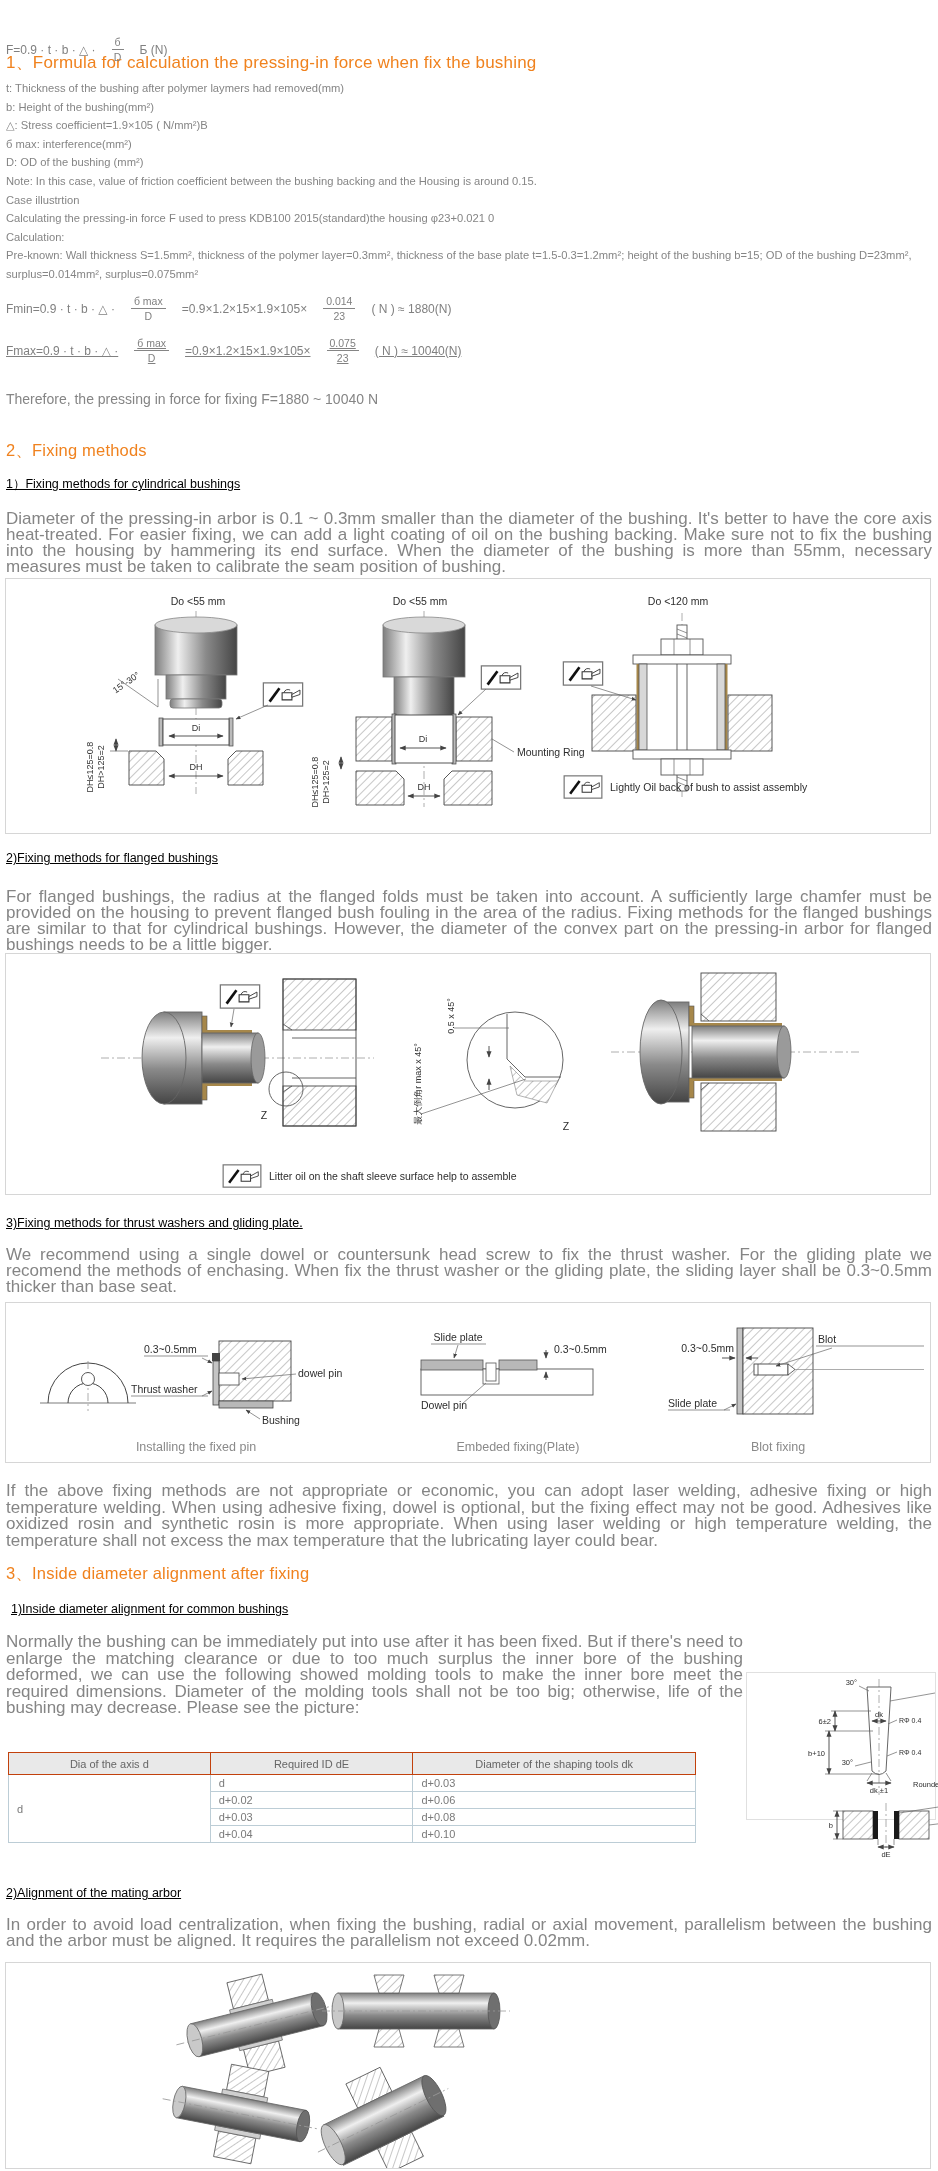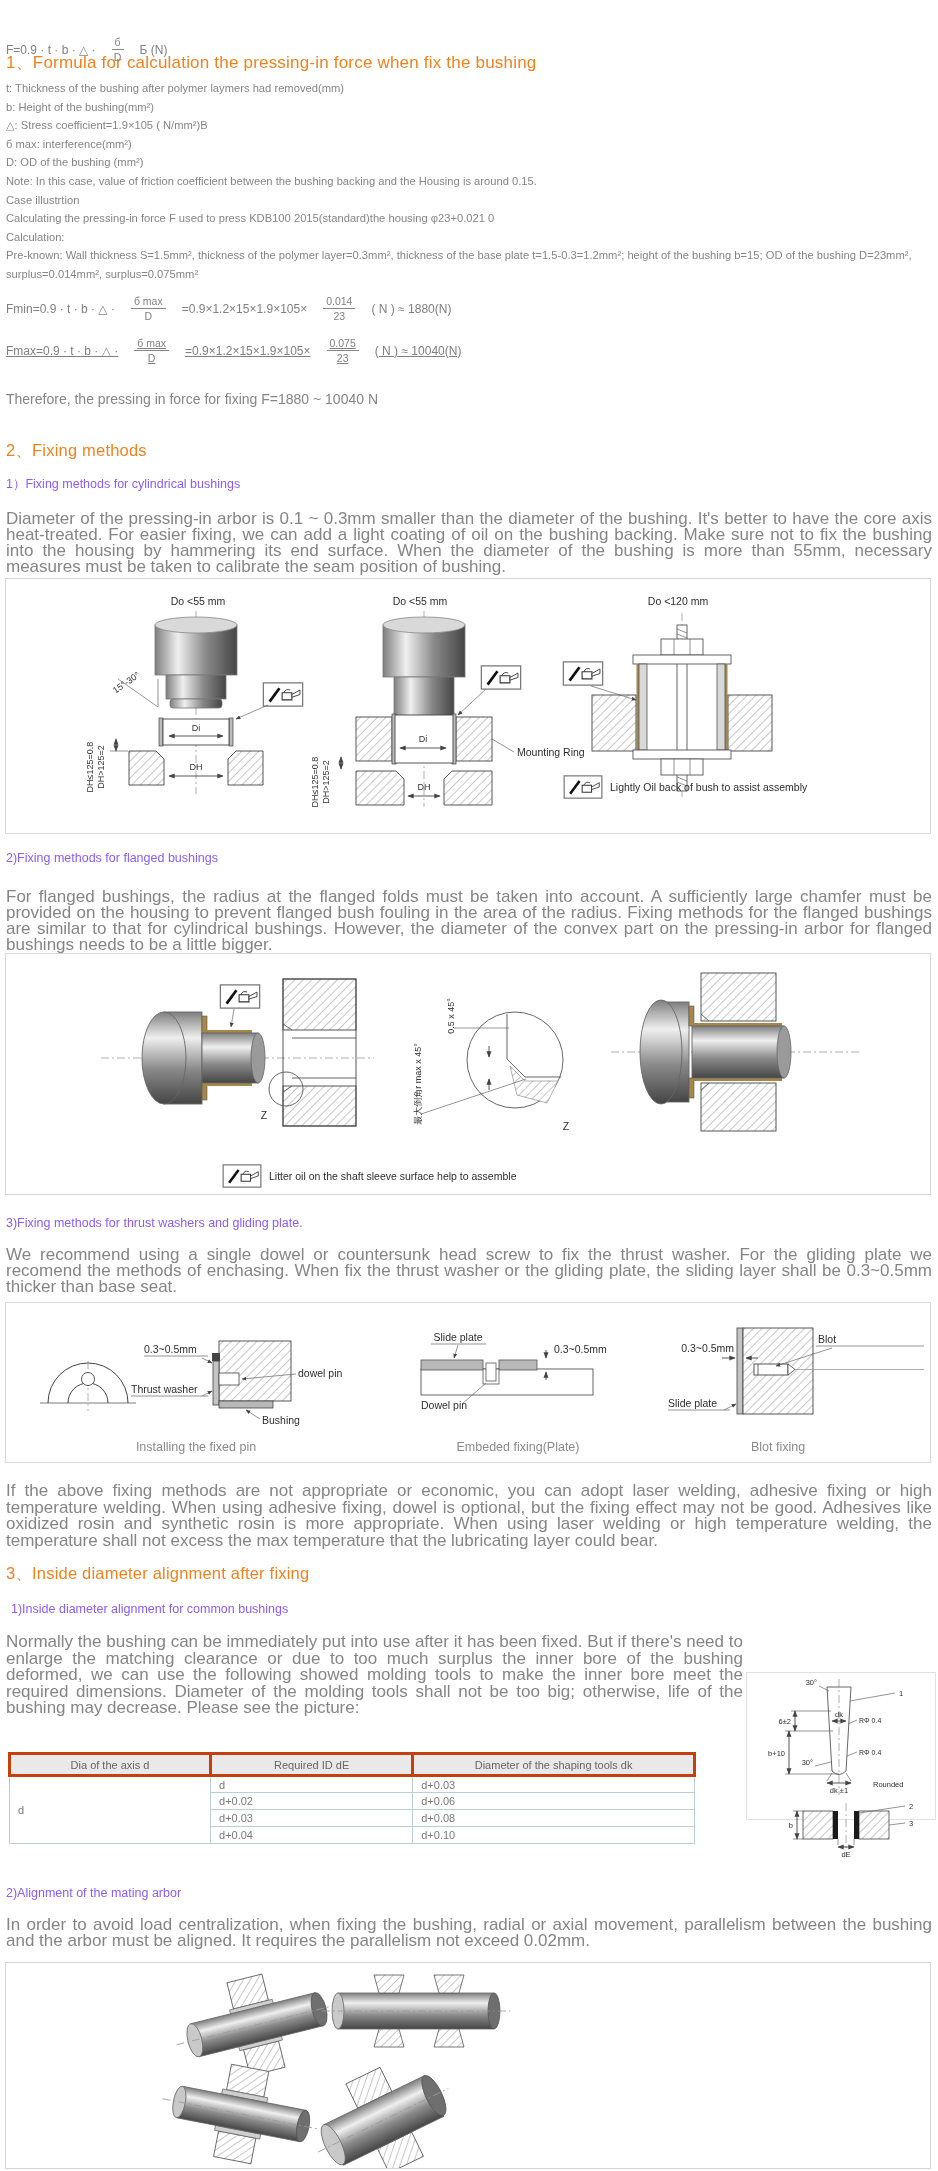--- a/index.html
+++ b/index.html
@@ -2,31 +2,31 @@
 <html style="--accent: #f0821e;"><head>
 <meta charset="utf-8">
 <style>
   :root { --accent:#f0821e; }
   * { margin:0; padding:0; box-sizing:border-box; }
   body { background:#fff; font-family:"Liberation Sans","DejaVu Sans",sans-serif; }
   .page { position:relative; width:938px; height:2171px; background:#fff; overflow:hidden; color:#858585; }
   .abs { position:absolute; }
   .h-orange { color:var(--accent); font-size:16.5px; font-weight:400; letter-spacing:.2px; }
   .h1size { font-size:17px; }
-  .sub { font-size:12.5px; color:#8b5cf6; }
+  .sub { font-size:12.5px; color:#000000;text-decoration:underline; }
   .para { font-size:17px; color:#858585; line-height:16px; text-align:justify; }
   .deflist { font-size:11.2px; color:#858585; line-height:18.6px; }
   .formula { display:flex; align-items:center; gap:14px; font-size:12px; color:#808080; white-space:nowrap; }
   .frac { display:inline-flex; flex-direction:column; align-items:center; font-size:10.5px; line-height:1.15; margin:0 2px; }
   .frac .num { border-bottom:1px solid #858585; padding:0 3px 1px; }
   .frac .den { padding-top:1px; }
   .concl { font-size:14px; color:#858585; }
   .dbox { position:absolute; border:1px solid #d6d6d6; background:#fff; }
   .spec-table { border-collapse:collapse; width:688px; font-size:11px; color:#7a7a7a; border:1px solid #9db3bf; }
-  .spec-table th { background:#e9e9e9; border:3px solid #c2410c; font-weight:400; height:22px; text-align:center; color:#666; }
+  .spec-table th { background:#e9e9e9; border:1px solid #c2410c; font-weight:400; height:22px; text-align:center; color:#666; }
   .spec-table td { border:1px solid #bccdd6; height:17px; padding:1px 8px; text-align:left; }
   svg text { fill:#2d2d2d; font-family:"Liberation Sans","DejaVu Sans",sans-serif; }
   .cap { font-size:12.5px; fill:#8a8a8a; }
   .lbl { font-size:10.5px; fill:#2d2d2d; }
   .sm { font-size:9px; fill:#333; }
   .dim { stroke:#444; stroke-width:.9; }
   .thin { stroke:#555; stroke-width:.9; fill:none; }
   .lead { stroke:#666; stroke-width:.7; fill:none; }
   .dash { stroke:#999; stroke-width:.8; stroke-dasharray:8 3 2 3; fill:none; }
 </style>
@@ -377,21 +377,21 @@
           <td>d+0.08</td>
         </tr>
         <tr>
           <td>d+0.04</td>
           <td>d+0.10</td>
         </tr>
       </tbody>
     </table>
   </div>
 
-  <div class="dbox" style="left:746px;top:1672px;width:190px;height:148px;border-color:#e0e0e0;">
+  <div class="dbox" style="left:746px;top:1672px;width:190px;height:148px;border-color:#e0e0e0;padding-left:40px;">
     <svg width="188" height="186" viewBox="0 0 188 186">
       <line x1="92" y1="6" x2="92" y2="122" class="dash"></line>
       <line x1="80" y1="14" x2="85" y2="98" class="thin"></line>
       <line x1="104" y1="14" x2="99" y2="98" class="thin"></line>
       <line x1="80" y1="14" x2="104" y2="14" class="thin"></line>
       <path d="M85,98 Q92,105 99,98" class="thin"></path>
       <text x="70" y="12" text-anchor="end" style="font-size:7.5px">30°</text>
       <line x1="72" y1="13" x2="82" y2="18" class="lead"></line>
       <line x1="84" y1="38" x2="44" y2="38" class="lead"></line>
       <line x1="86" y1="58" x2="38" y2="58" class="lead"></line>

